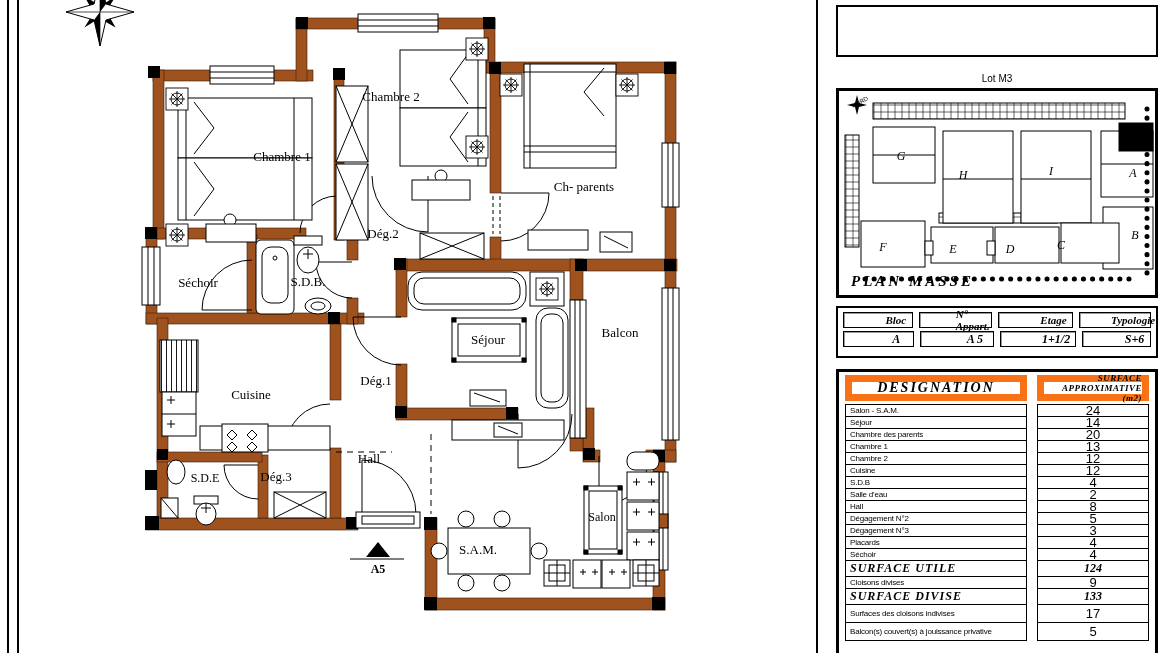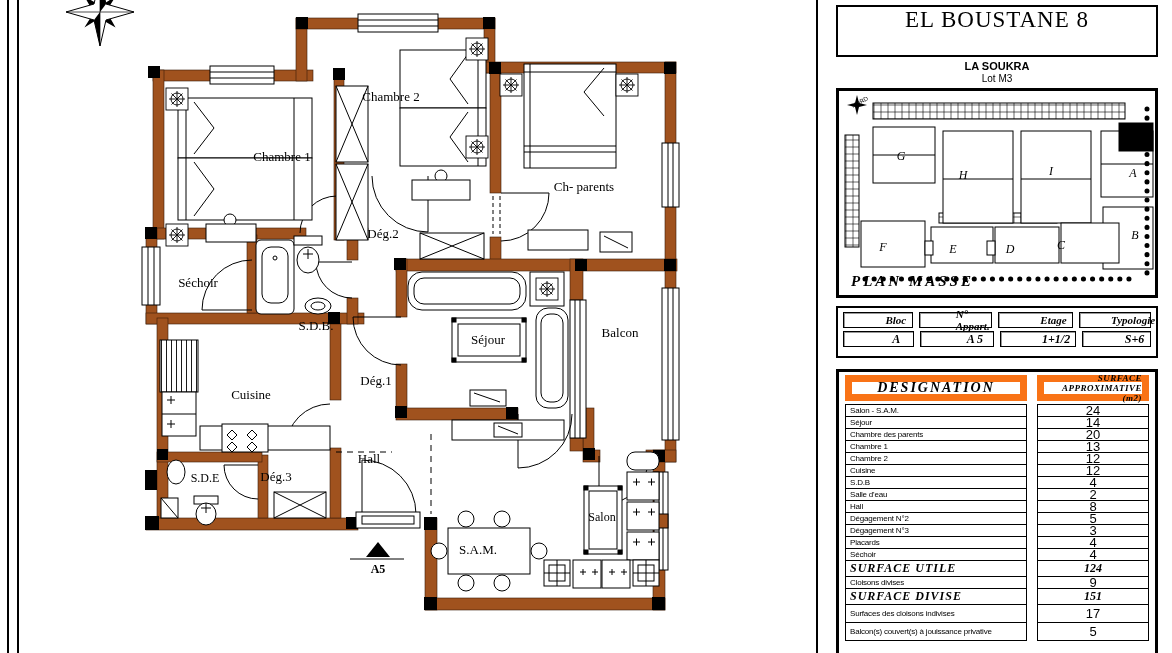--- a/index.html
+++ b/index.html
@@ -308,39 +308,37 @@
       <polygon points="366,557 390,557 378,542" fill="#000"></polygon>
       <line x1="350" y1="559" x2="404" y2="559" stroke="#000" stroke-width="1"></line>
     </g>
   </svg>
 
   <div class="room-label" style="left:282px;top:157px;">Chambre 1</div>
   <div class="room-label" style="left:391px;top:97px;">Chambre 2</div>
   <div class="room-label" style="left:584px;top:187px;">Ch- parents</div>
   <div class="room-label" style="left:383px;top:234px;">Dég.2</div>
   <div class="room-label" style="left:198px;top:283px;">Séchoir</div>
-  <div class="room-label" style="left:316px;top:282px;margin-top:44px;">S.D.B.</div>
+  <div class="room-label" style="left:308px;top:282px;">S.D.B.</div>
   <div class="room-label" style="left:251px;top:395px;">Cuisine</div>
   <div class="room-label" style="left:376px;top:381px;">Dég.1</div>
   <div class="room-label" style="left:488px;top:340px;">Séjour</div>
   <div class="room-label" style="left:620px;top:333px;">Balcon</div>
   <div class="room-label small" style="left:205px;top:478px;">S.D.E</div>
   <div class="room-label" style="left:276px;top:477px;">Dég.3</div>
   <div class="room-label" style="left:369px;top:459px;">Hall</div>
   <div class="room-label" style="left:478px;top:550px;">S.A.M.</div>
   <div class="room-label small" style="left:602px;top:517px;">Salon</div>
   <div class="entrance-label" style="left:378px;top:569px;">A5</div>
 
   <div class="panel">
     <div class="edge"></div>
 
     <div class="title-box">
-      <div class="title-main">EL BOUSTANE 8</div>
     </div>
-    <div class="subtitle1">LA SOUKRA</div>
     <div class="subtitle2">Lot M3</div>
 
     <div class="masse-box">
       <svg width="316" height="204" viewBox="0 0 316 204" style="position:absolute;left:0;top:0;">
         <defs>
           <pattern id="cells" width="7" height="7" patternUnits="userSpaceOnUse">
             <rect width="7" height="7" fill="#fff" stroke="#000" stroke-width="0.6"></rect>
           </pattern>
         </defs>
         <g fill="#fff" stroke="#000" stroke-width="1">
@@ -456,21 +454,21 @@
       <div class="d-row total">
           <div class="lbl">SURFACE UTILE</div>
           <div class="val">124</div>
         </div>
       <div class="d-row">
           <div class="lbl">Cloisons divises</div>
           <div class="val">9</div>
         </div>
       <div class="d-row total">
           <div class="lbl">SURFACE DIVISE</div>
-          <div class="val">151</div>
+          <div class="val">133</div>
         </div>
       <div class="d-row tall">
           <div class="lbl">Surfaces des cloisons indivises</div>
           <div class="val">17</div>
         </div>
       <div class="d-row tall">
           <div class="lbl">Balcon(s) couvert(s) à jouissance privative</div>
           <div class="val">5</div>
         </div>
     </div>

